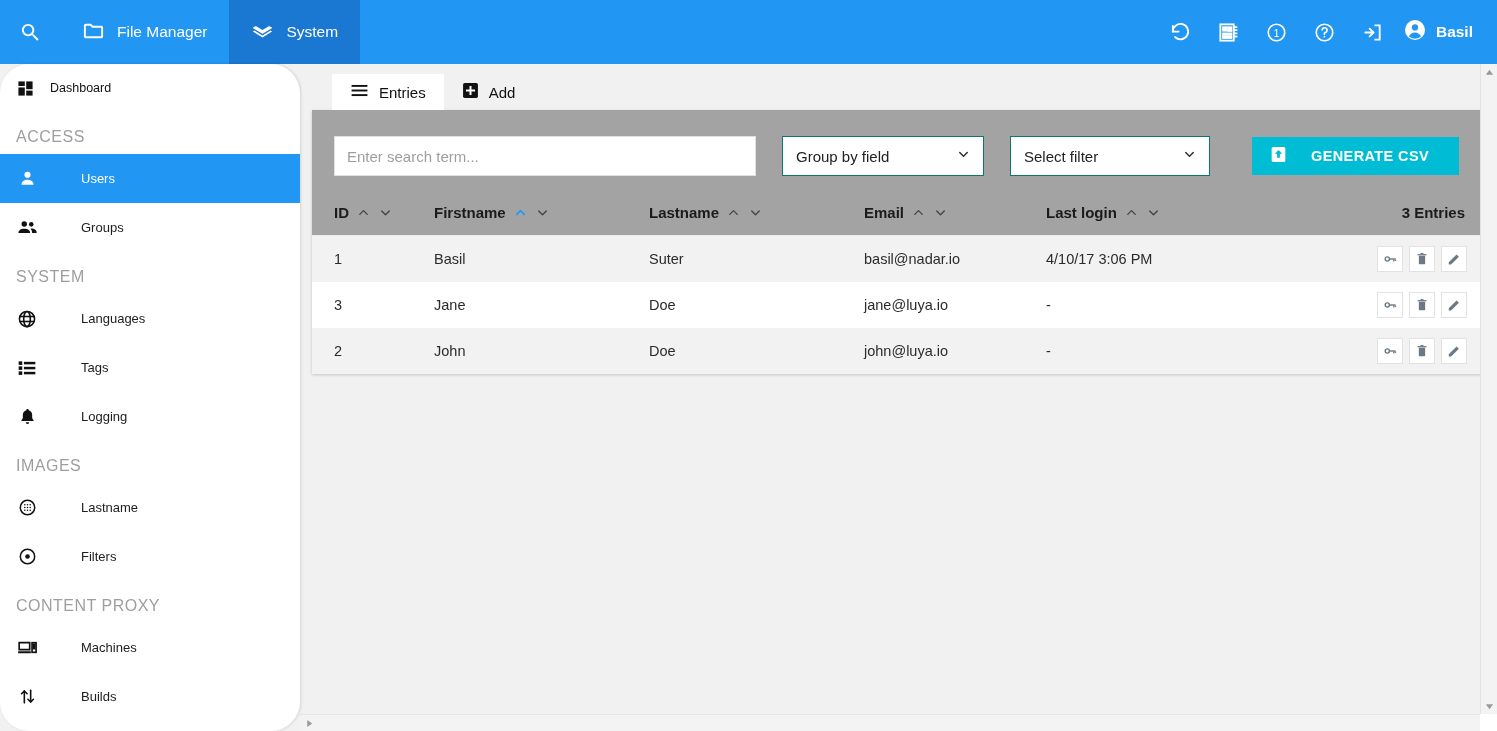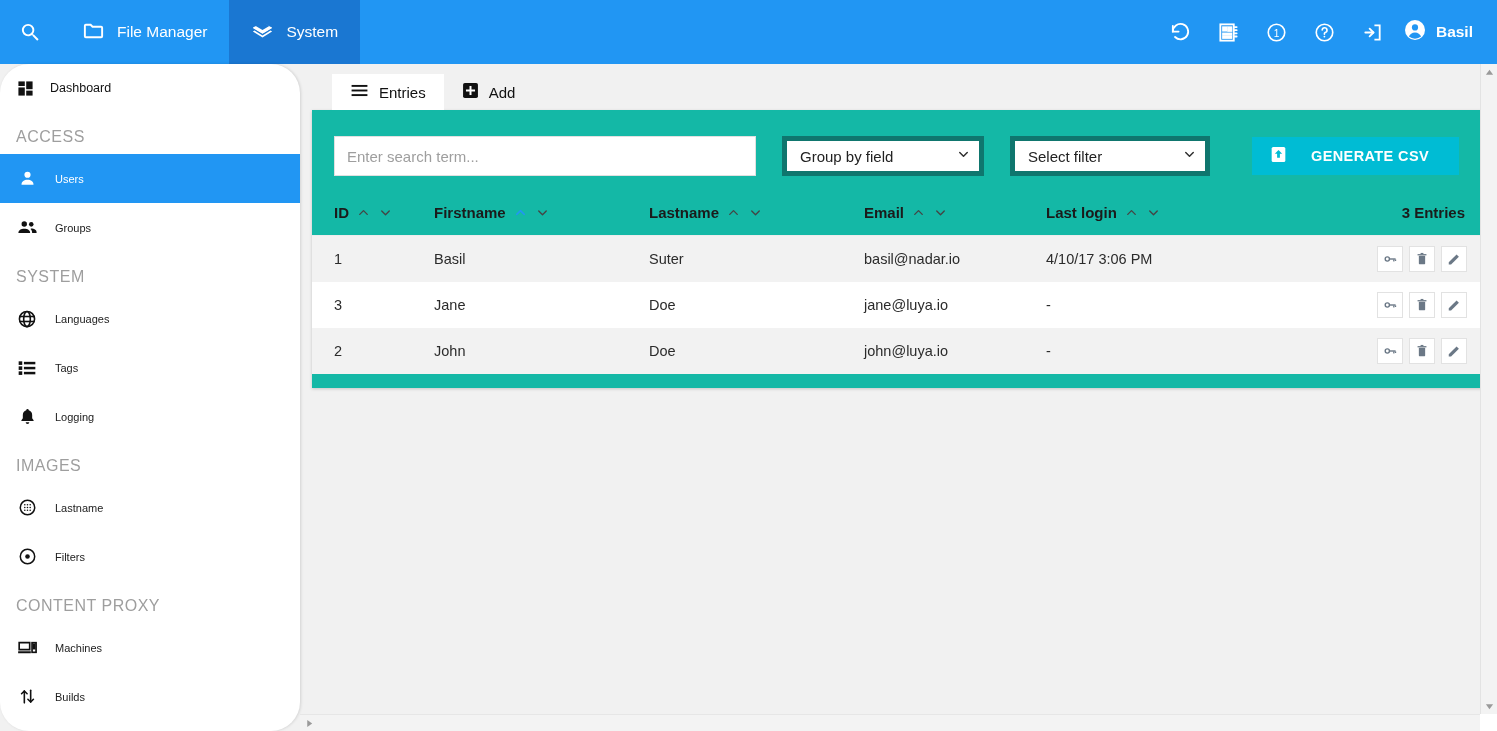--- a/index.html
+++ b/index.html
@@ -52,21 +52,21 @@
   }
   .sb-dash .sb-label { font-size: 12.5px; color: #111; }
   .sb-group-title {
     font-size: 16px; color: #9e9e9e; letter-spacing: .5px;
     padding: 16px 0 8px 16px; text-transform: uppercase;
   }
   .sb-item {
     display: flex; align-items: center; gap: 17px;
     height: 49px; padding-left: 16px; cursor: pointer; color: #212121;
   }
-  .sb-item .sb-label { font-size: 11px; }
+  .sb-item .sb-label { font-size: 13px; margin-left: 26px; }
   .sb-item.active { background: #2196f3; color: #fff; }
   .sb-item.active svg { fill: #fff; }
   .sb-ico { width: 22px; display: flex; align-items: center; justify-content: center; }
 
   
   .main {
     flex: 1; min-width: 0; background: #f1f1f1; position: relative;
     overflow: hidden; padding: 0;
   }
   .main-inner { padding: 10px 12px 0 12px; height: 100%; }
@@ -74,35 +74,35 @@
   
   .tabs { display: flex; align-items: flex-end; height: 36px; margin-left: 20px; }
   .tab {
     display: flex; align-items: center; gap: 10px;
     padding: 0 18px; height: 36px; font-size: 15px; color: #111; cursor: pointer;
   }
   .tab.active { background: #fff; }
 
   
   .card {
-    background: #14b8a6; box-shadow: 0 1px 3px rgba(0,0,0,.18);
-    padding: 0 0 14px 0; margin-left: 0;
+    background: #a3a3a3; box-shadow: 0 1px 3px rgba(0,0,0,.18);
+    padding: 0 0 0 0; margin-left: 0;
   }
   .toolbar {
     display: flex; align-items: center; gap: 26px; padding: 26px 22px 22px 22px;
   }
   .search-input {
     width: 422px; height: 40px; border: 1px solid #e0e0e0; background: #fff;
     padding: 0 12px; font-size: 15px; color: #333;
     font-family: "Liberation Sans", sans-serif; outline: none;
   }
   .search-input::placeholder { color: #9e9e9e; }
   .select-wrap { position: relative; }
   .select-wrap select {
-    height: 40px; border: 5px solid #0f766e; background: #fff;
+    height: 40px; border: 1px solid #0f766e; background: #fff;
     padding: 0 40px 0 13px; font-size: 15px; color: #222;
     font-family: "Liberation Sans", sans-serif;
     -webkit-appearance: none; appearance: none; outline: none; cursor: pointer;
   }
   .sel-group { width: 202px; }
   .sel-filter { width: 200px; }
   .select-wrap .chev {
     position: absolute; right: 13px; top: 50%; transform: translateY(-50%);
     pointer-events: none;
   }

